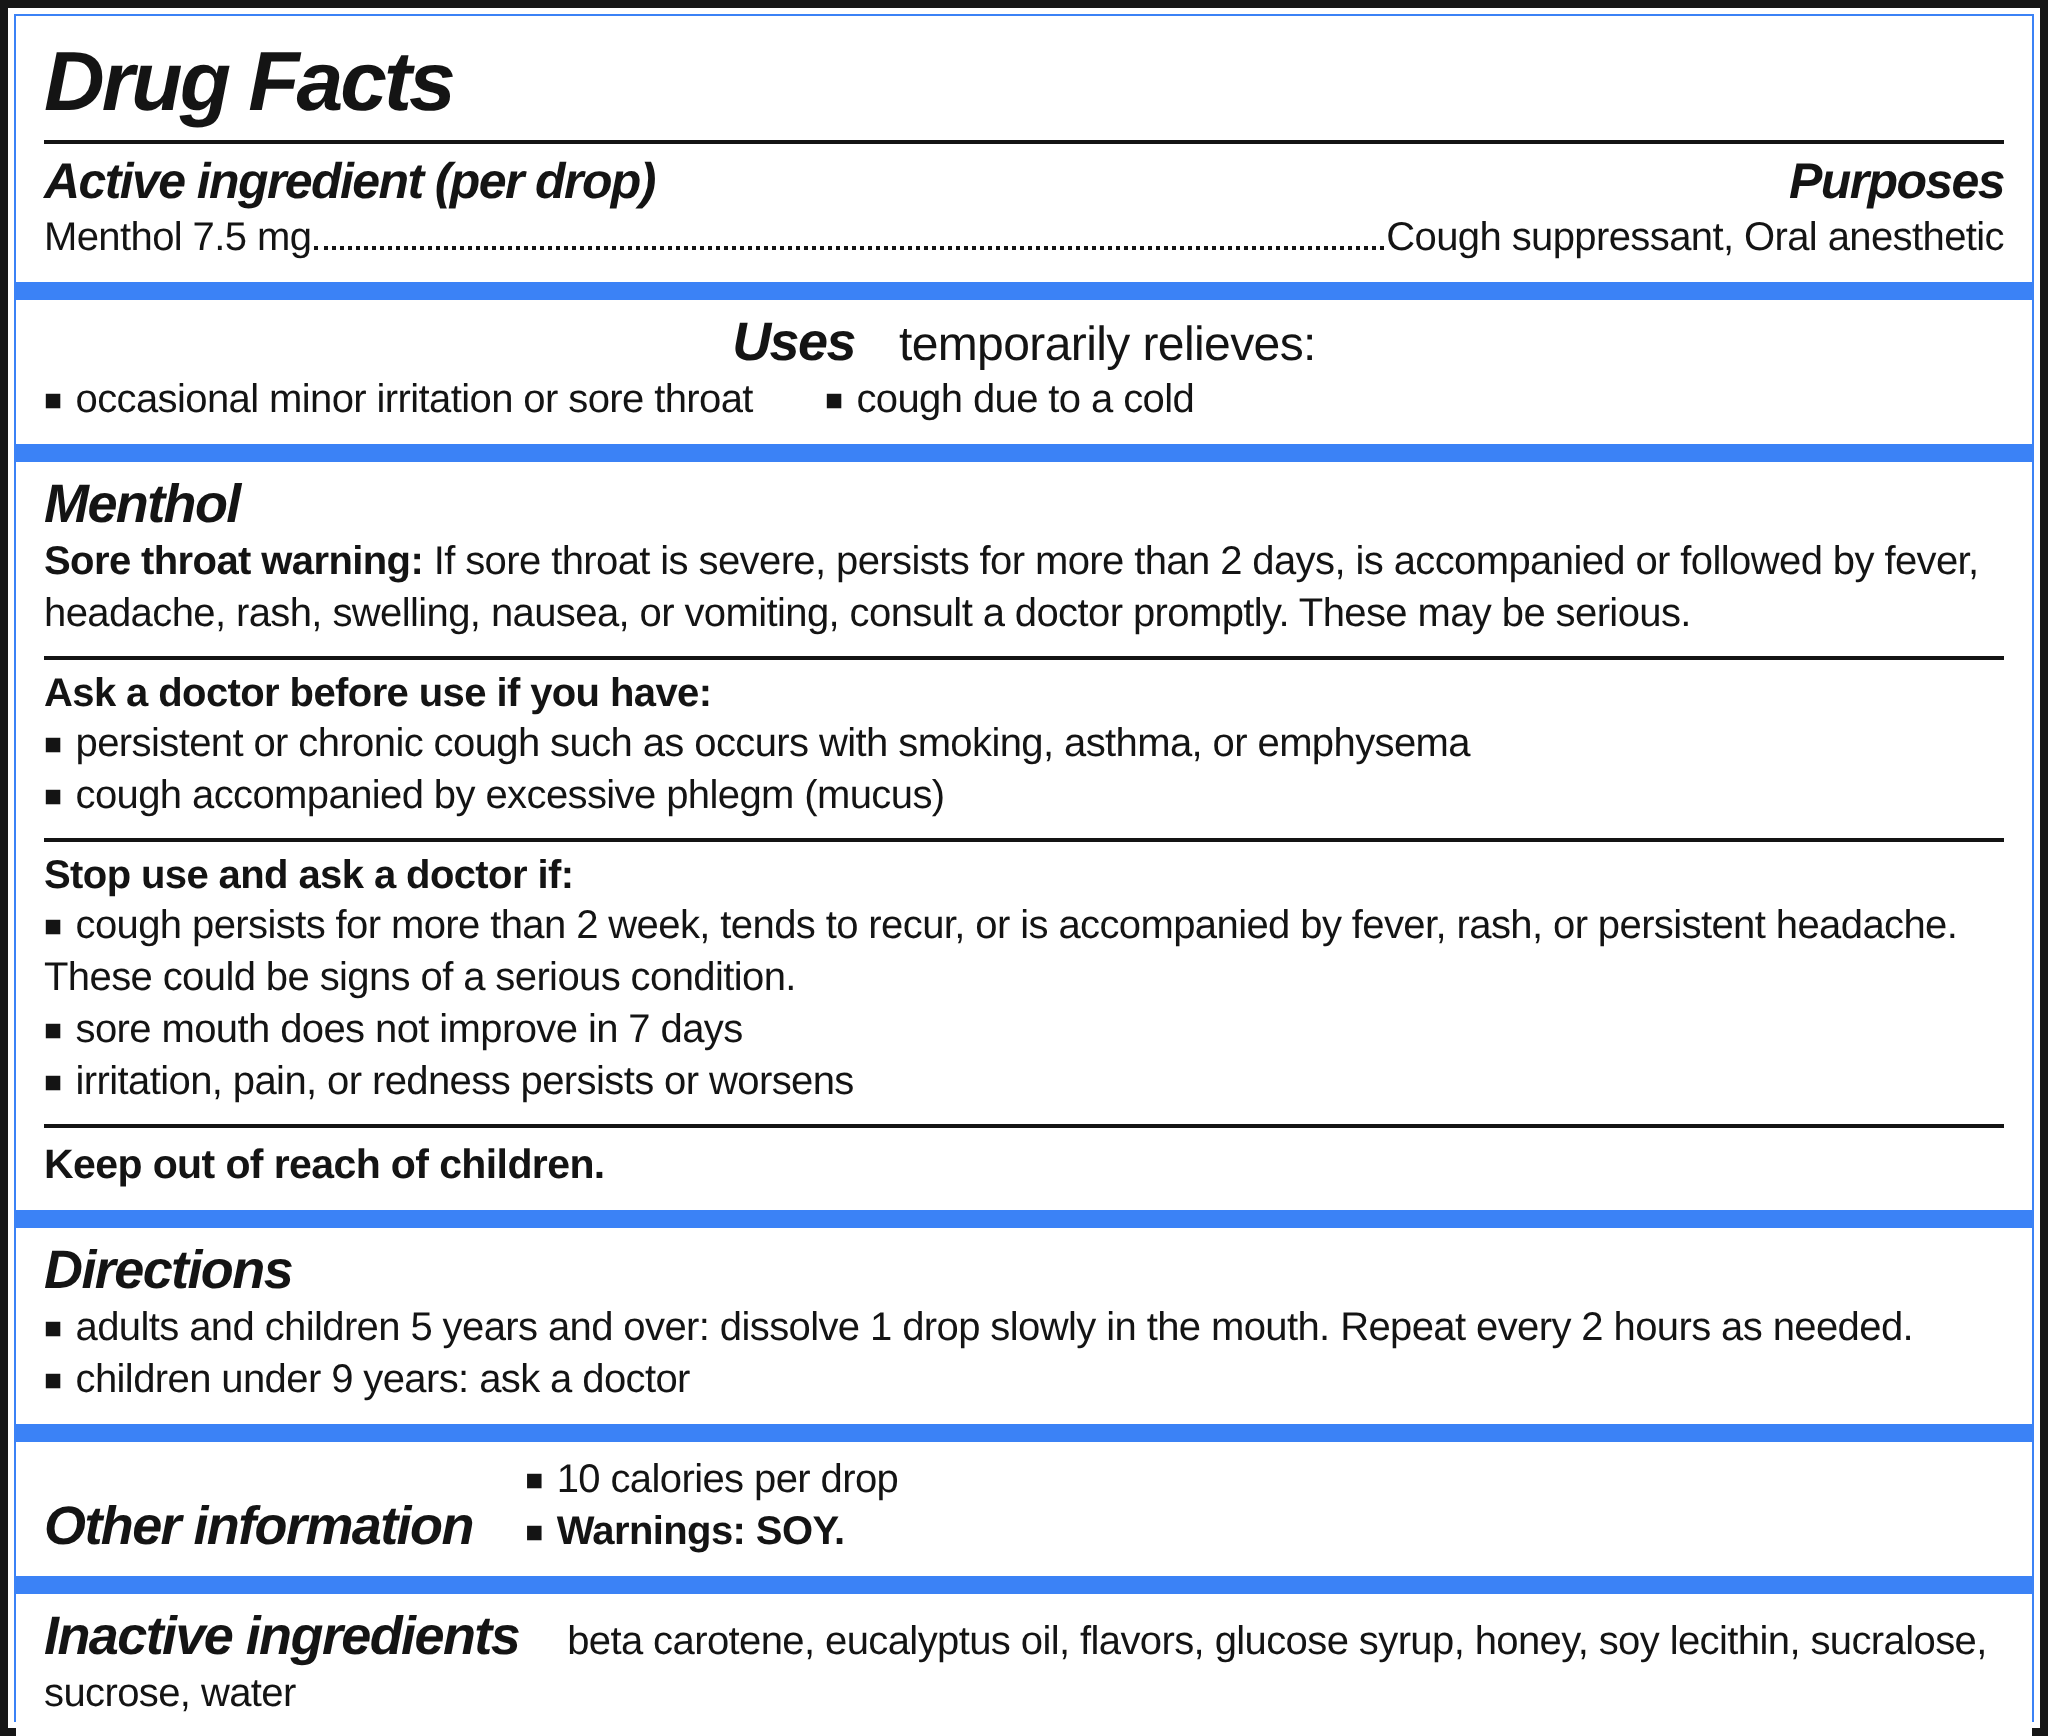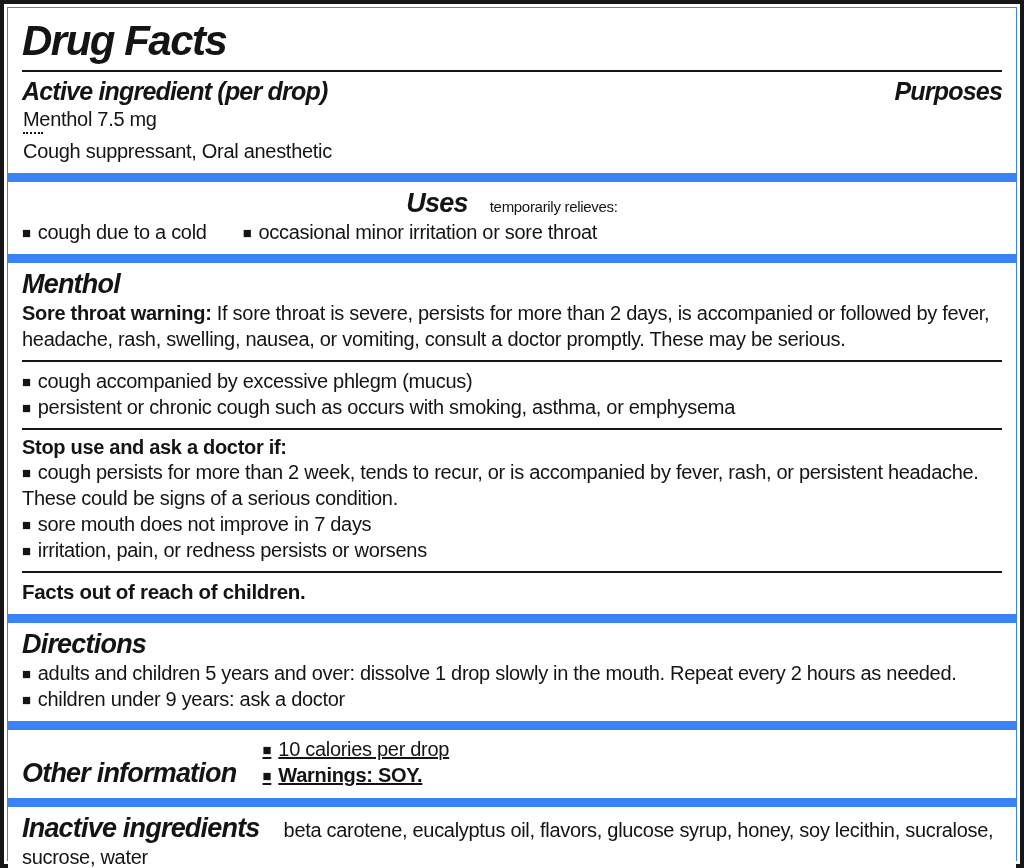--- a/index.html
+++ b/index.html
@@ -78,21 +78,20 @@
 
   .body-text { font-size: 20px; line-height: 1.3; }
   .bold { font-weight: bold; }
 
   .leader-row {
     display: flex;
     align-items: baseline;
     font-size: 20px;
     line-height: 1.3;
     white-space: nowrap;
-    flex-direction: column;
   }
   .leader-dots {
     flex: 1 1 auto;
     border-bottom: 2.6px dotted #141414;
     margin: 0 1px 4px 1px;
     min-width: 20px;
   }
 
   .bullet {
     font-size: 15px;
@@ -101,23 +100,23 @@
     top: -1px;
   }
   .bullet-item { display: block; font-size: 20px; line-height: 1.3; }
   .inline-bullet-row { display: flex; gap: 36px; font-size: 20px; line-height: 1.3; }
   .inline-bullet-row .bullet-item { display: inline-block; }
 
   .bold-lead { font-size: 20px; font-weight: bold; }
   .para { font-size: 20px; line-height: 1.3; margin: 0; }
   .keep-out { font-size: 20.5px; font-weight: bold; line-height: 1.25; }
 
-  .inline-after-heading { font-size: 15px; margin-left: 22px; }
+  .inline-after-heading { font-size: 24px; margin-left: 22px; }
   .other-items { display: inline-block; font-size: 20px; margin-left: 22px; }
-  .other-items .bullet-item { margin-right: 28px; text-decoration: underline; }
+  .other-items .bullet-item { margin-right: 28px; }
 
   .uses-head-row { display: flex; align-items: baseline; justify-content: center; }
 </style>
 </head>
 <body>
 
 <div class="label-frame">
   <div class="label-white-rim">
     <div class="label-sections">
 
@@ -134,42 +133,43 @@
           <span>Cough suppressant, Oral anesthetic</span>
         </div>
       </div>
 
       <div class="section">
         <div class="uses-head-row">
           <span class="section-heading">Uses</span>
           <span class="inline-after-heading">temporarily relieves:</span>
         </div>
         <div class="inline-bullet-row">
+          <span class="bullet-item"><span class="bullet">■</span><span>occasional minor irritation or sore throat</span></span>
           <span class="bullet-item"><span class="bullet">■</span><span>cough due to a cold</span></span>
-          <span class="bullet-item"><span class="bullet">■</span><span>occasional minor irritation or sore throat</span></span>
         </div>
       </div>
 
       <div class="section grow">
         <div class="section-heading">Menthol</div>
         <p class="para"><span class="bold">Sore throat warning:</span><span> If sore throat is severe, persists for more than 2 days, is accompanied or followed by fever, headache, rash, swelling, nausea, or vomiting, consult a doctor promptly. These may be serious.</span></p>
         <hr class="thin-rule">
+        <div class="bold-lead">Ask a doctor before use if you have:</div>
         <div>
+          <span class="bullet-item"><span class="bullet">■</span><span>persistent or chronic cough such as occurs with smoking, asthma, or emphysema</span></span>
           <span class="bullet-item"><span class="bullet">■</span><span>cough accompanied by excessive phlegm (mucus)</span></span>
-          <span class="bullet-item"><span class="bullet">■</span><span>persistent or chronic cough such as occurs with smoking, asthma, or emphysema</span></span>
         </div>
         <hr class="thin-rule">
         <div class="bold-lead">Stop use and ask a doctor if:</div>
         <div>
           <span class="bullet-item"><span class="bullet">■</span><span>cough persists for more than 2 week, tends to recur, or is accompanied by fever, rash, or persistent headache. These could be signs of a serious condition.</span></span>
           <span class="bullet-item"><span class="bullet">■</span><span>sore mouth does not improve in 7 days</span></span>
           <span class="bullet-item"><span class="bullet">■</span><span>irritation, pain, or redness persists or worsens</span></span>
         </div>
         <hr class="thin-rule">
-        <div class="keep-out">Facts out of reach of children.</div>
+        <div class="keep-out">Keep out of reach of children.</div>
       </div>
 
       <div class="section">
         <div class="section-heading">Directions</div>
         <div>
           <span class="bullet-item"><span class="bullet">■</span><span>adults and children 5 years and over: dissolve 1 drop slowly in the mouth. Repeat every 2 hours as needed.</span></span>
           <span class="bullet-item"><span class="bullet">■</span><span>children under 9 years: ask a doctor</span></span>
         </div>
       </div>
 

